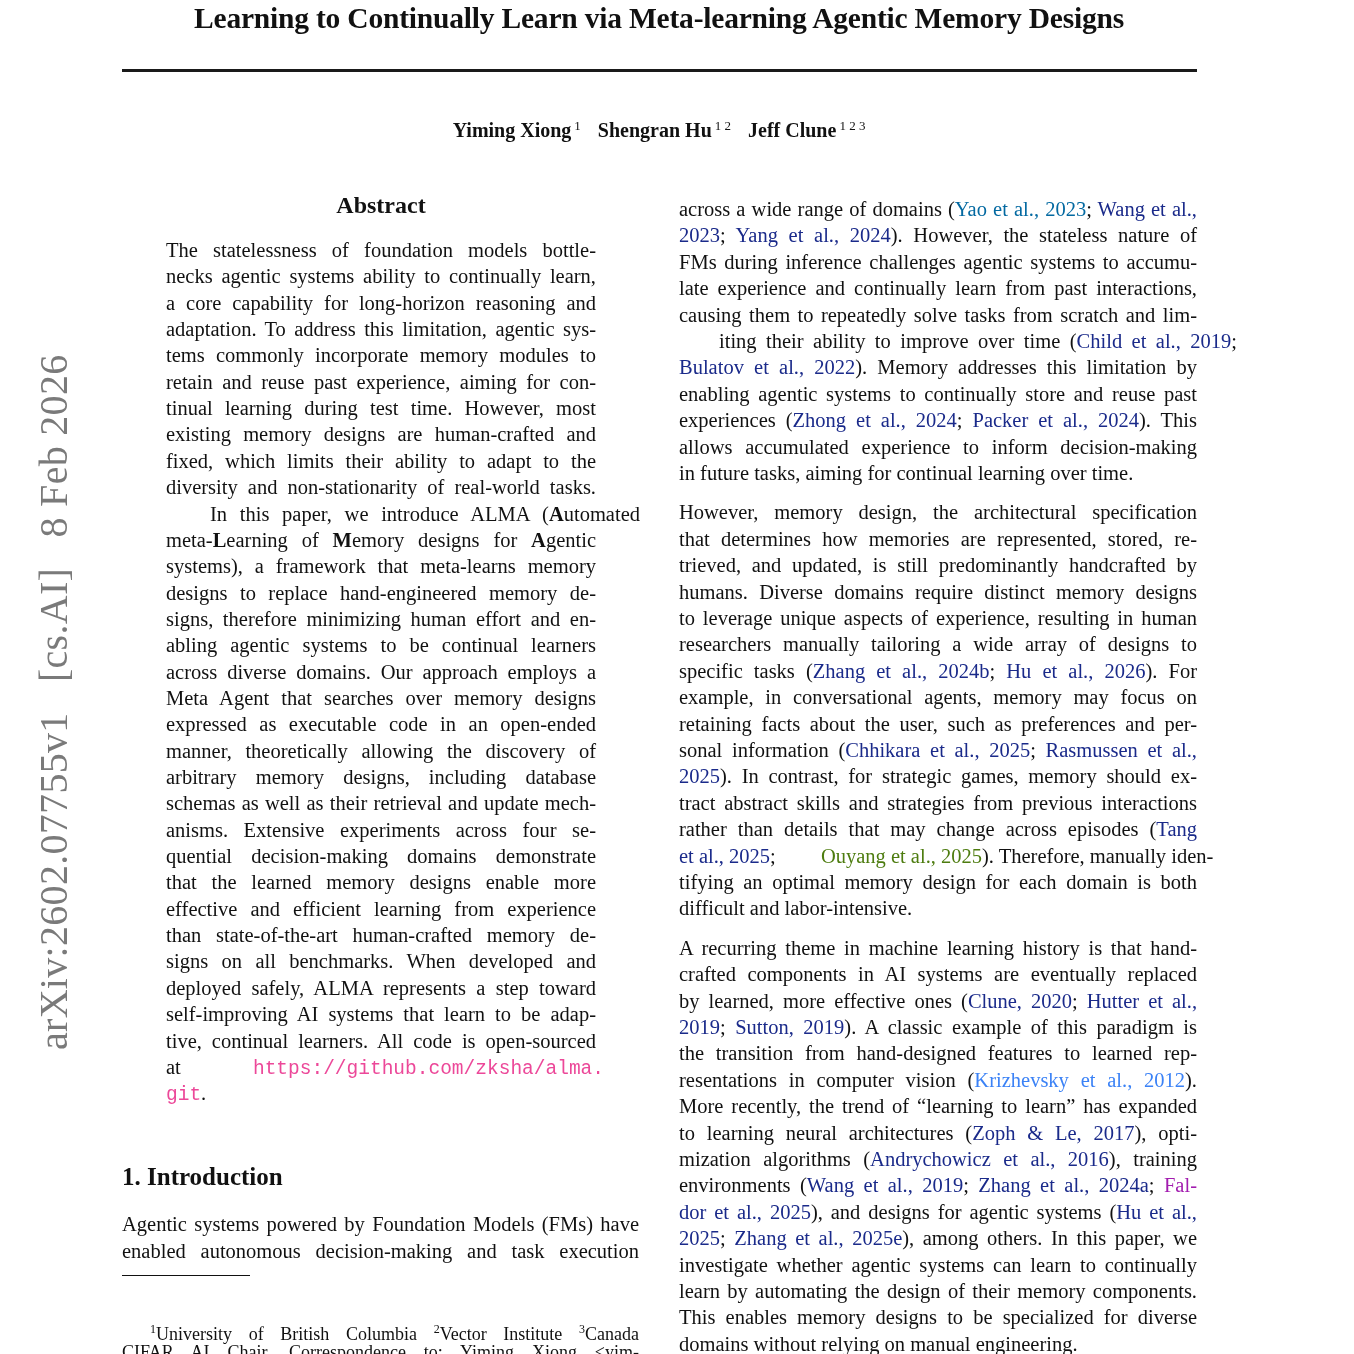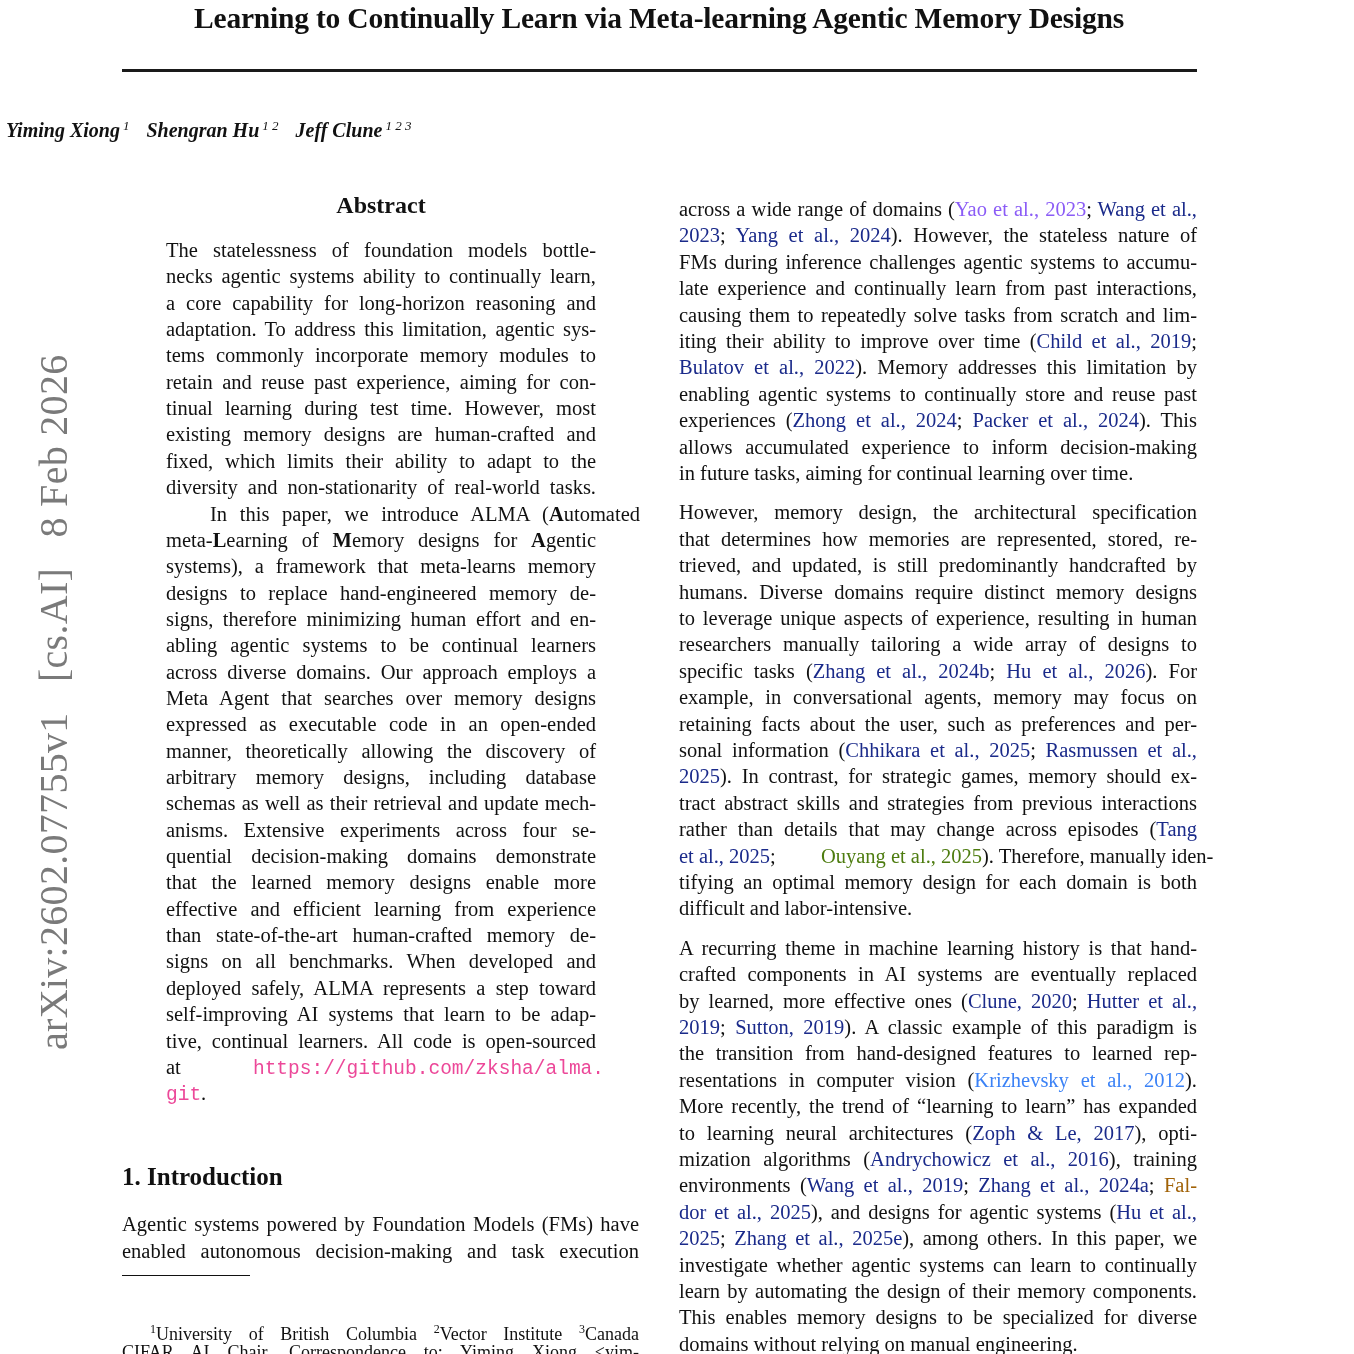--- a/index.html
+++ b/index.html
@@ -8,22 +8,22 @@
     font-family: "Liberation Serif", "DejaVu Serif", serif; color: #111111;
   }
   .title {
     position: absolute; left: 0; width: 1318px; top: 2px; text-align: center;
     font-weight: bold; font-size: 29.5px; letter-spacing: -0.2px;
   }
   .title-rule {
     position: absolute; left: 122px; top: 69px; width: 1075px; height: 3px; background: #1a1a1a;
   }
   .authors {
-    position: absolute; left: 0; width: 1318px; top: 118px; 
-    font-weight: bold; font-size: 20px; font-style: italic;
+    position: absolute; left: 0; width: 1318px; top: 118px; text-align: center;
+    font-weight: bold; font-size: 20px;
   }
   .authors .au { margin: 0 6px; }
   .authors sup { font-weight: normal; font-size: 13px; vertical-align: 7px; margin-left: 3px; }
   .arxiv-stamp {
     position: absolute; left: 30px; top: 1050px; transform-origin: left top; transform: rotate(-90deg);
     white-space: nowrap; color: #7a7a7a; font-size: 40px; letter-spacing: 0.3px;
   }
   .arxiv-stamp span { margin-right: 20px; }
   .abstract-heading {
     position: absolute; left: 166px; width: 430px; top: 192px; text-align: center;
@@ -112,26 +112,26 @@
 <div class="footnote-rule"></div>
 <div class="fn-line" style="left:122px; top:1281px; width:517px; text-indent:28px;">
   <span><sup>1</sup><span>University of British Columbia</span></span>
   <span><sup>2</sup><span>Vector Institute</span></span>
   <span><sup>3</sup><span>Canada</span></span>
 </div>
 <div class="fn-line" style="left:122px; top:1304px; width:517px;">CIFAR AI Chair.  Correspondence to:  Yiming Xiong &lt;yim-</div>
 <div class="fn-line last" style="left:122px; top:1326px; width:517px;">ing33@student.ubc.ca&gt;.</div>
 
 <div class="col" id="right-col" style="left:679px; top:196px; width:518px;">
-    <div class="line" style="top: 0px; width: 518px;"><span>across a wide range of domains (</span><span class="cite" style="color: #8b5cf6;">Yao et al., 2023</span><span>; </span><span class="cite" style="color: rgb(26, 42, 138);">Wang et al.,</span></div>
+    <div class="line" style="top: 0px; width: 518px;"><span>across a wide range of domains (</span><span class="cite" style="color: #0369a1;">Yao et al., 2023</span><span>; </span><span class="cite" style="color: rgb(26, 42, 138);">Wang et al.,</span></div>
     <div class="line" style="top: 26.4px; width: 518px;"><span class="cite" style="color: rgb(26, 42, 138);">2023</span><span>; </span><span class="cite" style="color: rgb(26, 42, 138);">Yang et al., 2024</span><span>). However, the stateless nature of</span></div>
     <div class="line" style="top: 52.8px; width: 518px;"><span>FMs during inference challenges agentic systems to accumu-</span></div>
     <div class="line" style="top: 79.2px; width: 518px;"><span>late experience and continually learn from past interactions,</span></div>
     <div class="line" style="top: 105.6px; width: 518px;"><span>causing them to repeatedly solve tasks from scratch and lim-</span></div>
-    <div class="line" style="top: 132px; width: 518px;"><span>iting their ability to improve over time (</span><span class="cite" style="color: rgb(26, 42, 138);">Child et al., 2019</span><span>;</span></div>
+    <div class="line" style="top: 132px; width: 518px; margin-left: 40px;"><span>iting their ability to improve over time (</span><span class="cite" style="color: rgb(26, 42, 138);">Child et al., 2019</span><span>;</span></div>
     <div class="line" style="top: 158.4px; width: 518px;"><span class="cite" style="color: rgb(26, 42, 138);">Bulatov et al., 2022</span><span>). Memory addresses this limitation by</span></div>
     <div class="line" style="top: 184.8px; width: 518px;"><span>enabling agentic systems to continually store and reuse past</span></div>
     <div class="line" style="top: 211.2px; width: 518px;"><span>experiences (</span><span class="cite" style="color: rgb(26, 42, 138);">Zhong et al., 2024</span><span>; </span><span class="cite" style="color: rgb(26, 42, 138);">Packer et al., 2024</span><span>). This</span></div>
     <div class="line" style="top: 237.6px; width: 518px;"><span>allows accumulated experience to inform decision-making</span></div>
     <div class="line last" style="top: 264px; width: 518px;"><span>in future tasks, aiming for continual learning over time.</span></div>
     <div class="line" style="top: 303.4px; width: 518px;"><span>However, memory design, the architectural specification</span></div>
     <div class="line" style="top: 329.8px; width: 518px;"><span>that determines how memories are represented, stored, re-</span></div>
     <div class="line" style="top: 356.2px; width: 518px;"><span>trieved, and updated, is still predominantly handcrafted by</span></div>
     <div class="line" style="top: 382.6px; width: 518px;"><span>humans. Diverse domains require distinct memory designs</span></div>
     <div class="line" style="top: 409px; width: 518px;"><span>to leverage unique aspects of experience, resulting in human</span></div>
@@ -148,20 +148,20 @@
     <div class="line last" style="top: 699.4px; width: 518px;"><span>difficult and labor-intensive.</span></div>
     <div class="line" style="top: 738.8px; width: 518px;"><span>A recurring theme in machine learning history is that hand-</span></div>
     <div class="line" style="top: 765.2px; width: 518px;"><span>crafted components in AI systems are eventually replaced</span></div>
     <div class="line" style="top: 791.6px; width: 518px;"><span>by learned, more effective ones (</span><span class="cite" style="color: rgb(26, 42, 138);">Clune, 2020</span><span>; </span><span class="cite" style="color: rgb(26, 42, 138);">Hutter et al.,</span></div>
     <div class="line" style="top: 818px; width: 518px;"><span class="cite" style="color: rgb(26, 42, 138);">2019</span><span>; </span><span class="cite" style="color: rgb(26, 42, 138);">Sutton, 2019</span><span>). A classic example of this paradigm is</span></div>
     <div class="line" style="top: 844.4px; width: 518px;"><span>the transition from hand-designed features to learned rep-</span></div>
     <div class="line" style="top: 870.8px; width: 518px;"><span>resentations in computer vision (</span><span class="cite" style="color: #3b82f6;">Krizhevsky et al., 2012</span><span>).</span></div>
     <div class="line" style="top: 897.2px; width: 518px;"><span>More recently, the trend of “learning to learn” has expanded</span></div>
     <div class="line" style="top: 923.6px; width: 518px;"><span>to learning neural architectures (</span><span class="cite" style="color: rgb(26, 42, 138);">Zoph &amp; Le, 2017</span><span>), opti-</span></div>
     <div class="line" style="top: 950px; width: 518px;"><span>mization algorithms (</span><span class="cite" style="color: rgb(26, 42, 138);">Andrychowicz et al., 2016</span><span>), training</span></div>
-    <div class="line" style="top: 976.4px; width: 518px;"><span>environments (</span><span class="cite" style="color: rgb(26, 42, 138);">Wang et al., 2019</span><span>; </span><span class="cite" style="color: rgb(26, 42, 138);">Zhang et al., 2024a</span><span>; </span><span class="cite" style="color: #a16207;">Fal-</span></div>
+    <div class="line" style="top: 976.4px; width: 518px;"><span>environments (</span><span class="cite" style="color: rgb(26, 42, 138);">Wang et al., 2019</span><span>; </span><span class="cite" style="color: rgb(26, 42, 138);">Zhang et al., 2024a</span><span>; </span><span class="cite" style="color: #a21caf;">Fal-</span></div>
     <div class="line" style="top: 1002.8px; width: 518px;"><span class="cite" style="color: rgb(26, 42, 138);">dor et al., 2025</span><span>), and designs for agentic systems (</span><span class="cite" style="color: rgb(26, 42, 138);">Hu et al.,</span></div>
     <div class="line" style="top: 1029.2px; width: 518px;"><span class="cite" style="color: rgb(26, 42, 138);">2025</span><span>; </span><span class="cite" style="color: rgb(26, 42, 138);">Zhang et al., 2025e</span><span>), among others. In this paper, we</span></div>
     <div class="line" style="top: 1055.6px; width: 518px;"><span>investigate whether agentic systems can learn to continually</span></div>
     <div class="line" style="top: 1082px; width: 518px;"><span>learn by automating the design of their memory components.</span></div>
     <div class="line" style="top: 1108.4px; width: 518px;"><span>This enables memory designs to be specialized for diverse</span></div>
     <div class="line last" style="top: 1134.8px; width: 518px;"><span>domains without relying on manual engineering.</span></div>
   </div>
 
 </body></html>

